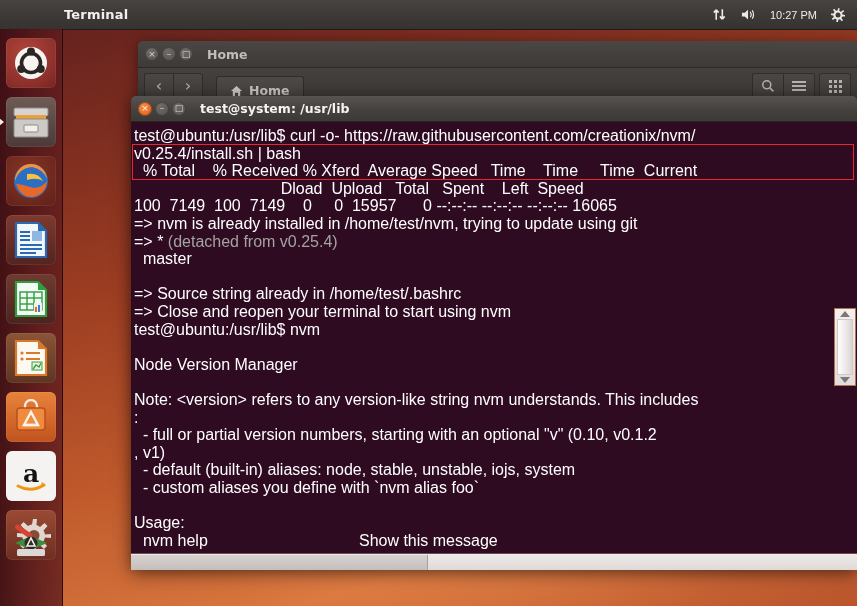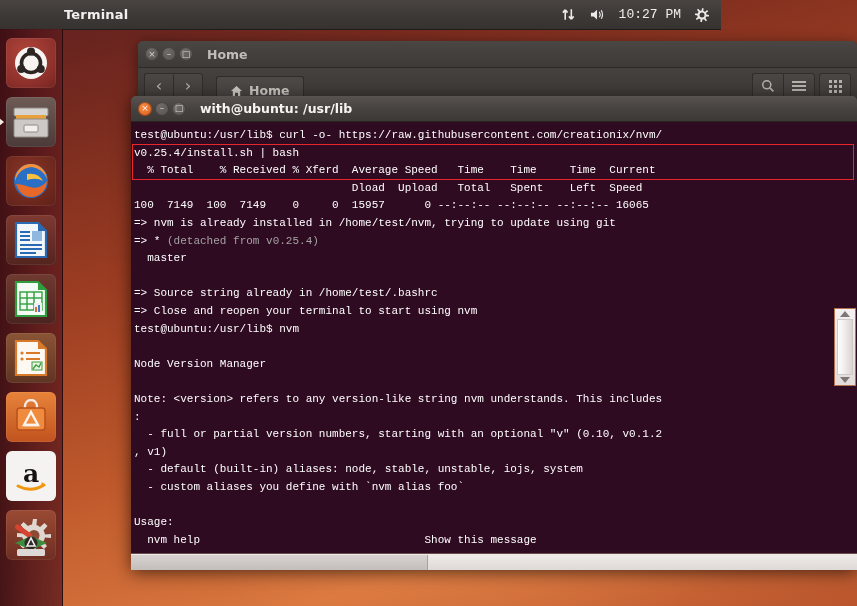--- a/index.html
+++ b/index.html
@@ -15,36 +15,36 @@
   }
   
   #wallpaper {
     position: absolute; left: 0; top: 0; width: 857px; height: 606px;
     background:
       radial-gradient(ellipse 60% 50% at 55% 75%, rgba(255,160,90,0.45), rgba(0,0,0,0) 65%),
       linear-gradient(165deg, #5d1f1f 0%, #7b2c1f 18%, #9c3d22 38%, #c05a2c 62%, #d9773f 82%, #b9542c 100%);
   }
   
   #top-panel {
-    position: absolute; left: 0; top: 0; width: 721px; height: 29px;
+    position: absolute; left: 0; top: 0; width: 857px; height: 29px;
     background: linear-gradient(180deg, #494441 0%, #3e3a37 48%, #353230 100%);
     border-bottom: 1px solid #201d1c;
     display: flex; align-items: center;
   }
   #panel-title {
     color: #f2efee; font-size: 13px; font-weight: bold;
     font-family: "DejaVu Sans", sans-serif;
     margin-left: 64px; letter-spacing: 0.2px;
   }
   #panel-right {
     margin-left: auto; display: flex; align-items: center; gap: 13px;
     padding-right: 11px; color: #e8e4e2;
   }
   #panel-right .ind { display: flex; align-items: center; }
-  #clock { font-size: 13px; color: #efecea; font-family: Liberation Mono, monospace; }
+  #clock { font-size: 11px; color: #efecea; font-family: Liberation Sans, sans-serif; }
   
   #launcher {
     position: absolute; left: 0; top: 29px; width: 63px; height: 577px;
     background: linear-gradient(90deg, rgba(60,14,20,0.93) 0%, rgba(82,22,26,0.86) 55%, rgba(96,28,30,0.80) 100%);
     border-right: 1px solid rgba(0,0,0,0.35);
     padding-top: 6px;
     box-sizing: border-box;
   }
   .launcher-item {
     position: relative;
@@ -120,22 +120,22 @@
   #term-title { color: #f6f3f1; font-size: 12.5px; font-weight: bold; margin-left: 11px; }
   #term-body {
     position: relative;
     background: #2f0b22;
     height: 449px;
     display: flex;
   }
   #term-text {
     flex: 1;
     color: #ffffff;
-    font-family: Liberation Mono, monospace;
-    font-size: 11px;
+    font-family: Liberation Sans, sans-serif;
+    font-size: 16px;
     line-height: 17.6px;
     padding: 5px 0 0 3px;
     white-space: pre;
     overflow: hidden;
     position: relative;
   }
   #term-text .line { height: 17.6px; }
   .green { color: #a3a3a3; }
   
   #annot-box {
@@ -375,21 +375,21 @@
     <div id="term-titlebar">
       <span class="wbtn close-active">
         <span class="glyph" style="color:#fdf3ec;">×</span>
       </span>
       <span class="wbtn inactive">
         <span class="glyph">–</span>
       </span>
       <span class="wbtn inactive">
         <span class="glyph">□</span>
       </span>
-      <span id="term-title">with@ubuntu: /usr/lib</span>
+      <span id="term-title">test@system: /usr/lib</span>
     </div>
 
     <div id="term-body">
       <div id="term-text"><div class="line"><span>test@ubuntu:/usr/lib$ curl -o- https://raw.githubusercontent.com/creationix/nvm/</span></div><div class="line"><span>v0.25.4/install.sh | bash</span></div><div class="line"><span>  % Total    % Received % Xferd  Average Speed   Time    Time     Time  Current</span></div><div class="line"><span>                                 Dload  Upload   Total   Spent    Left  Speed</span></div><div class="line"><span>100  7149  100  7149    0     0  15957      0 --:--:-- --:--:-- --:--:-- 16065</span></div><div class="line"><span>=&gt; nvm is already installed in /home/test/nvm, trying to update using git</span></div><div class="line"><span>=&gt; * </span><span class="green">(detached from v0.25.4)</span></div><div class="line"><span>  master</span></div><div class="line"><span></span></div><div class="line"><span>=&gt; Source string already in /home/test/.bashrc</span></div><div class="line"><span>=&gt; Close and reopen your terminal to start using nvm</span></div><div class="line"><span>test@ubuntu:/usr/lib$ nvm</span></div><div class="line"><span></span></div><div class="line"><span>Node Version Manager</span></div><div class="line"><span></span></div><div class="line"><span>Note: &lt;version&gt; refers to any version-like string nvm understands. This includes</span></div><div class="line"><span>:</span></div><div class="line"><span>  - full or partial version numbers, starting with an optional "v" (0.10, v0.1.2</span></div><div class="line"><span>, v1)</span></div><div class="line"><span>  - default (built-in) aliases: node, stable, unstable, iojs, system</span></div><div class="line"><span>  - custom aliases you define with `nvm alias foo`</span></div><div class="line"><span></span></div><div class="line"><span>Usage:</span></div><div class="line"><span>  nvm help                                  Show this message</span></div></div>
       <div id="annot-box" style="border-color: rgb(232, 38, 45);"></div>
 
       <div id="vscroll-float">
         <span class="sb-arrow sb-up"></span>
         <span id="sb-thumb"></span>
         <span class="sb-arrow sb-dn"></span>

